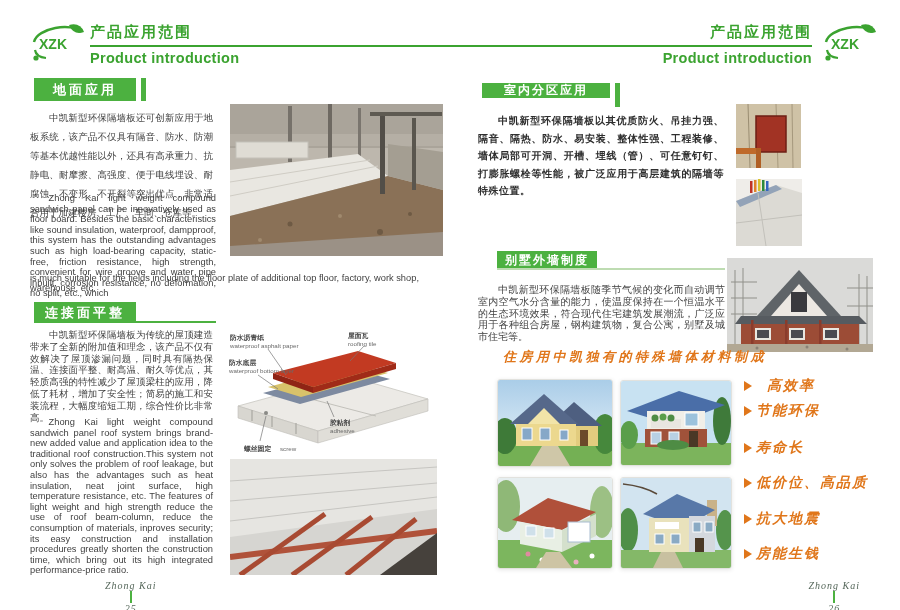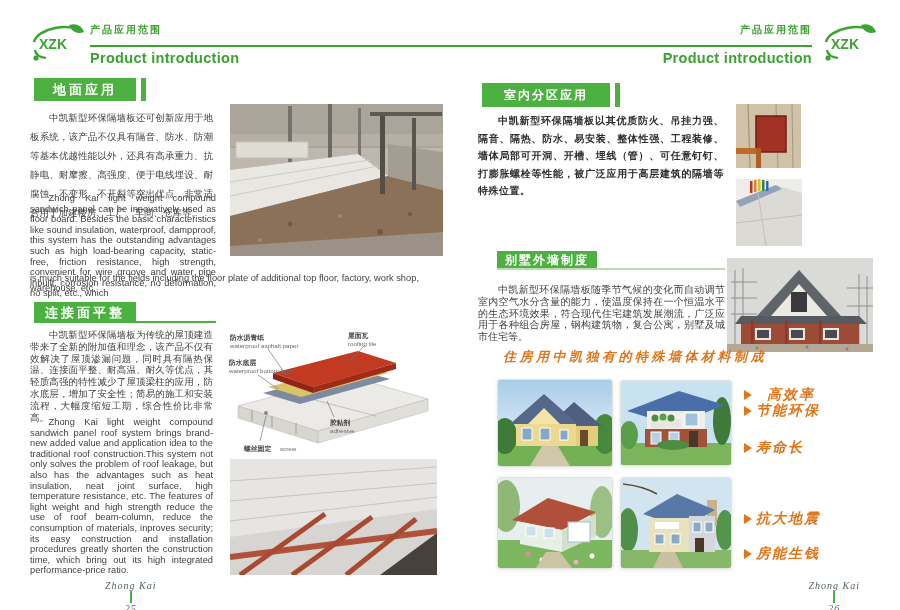--- a/index.html
+++ b/index.html
@@ -1,20 +1,20 @@
 <!DOCTYPE html>
 <html><head>
 <meta charset="utf-8">
 <style>
   html,body{margin:0;padding:0;background:#ffffff;}
   .canvas{position:relative;width:900px;height:610px;background:#ffffff;overflow:hidden;
           font-family:"Liberation Sans","DejaVu Sans",sans-serif;}
   .abs{position:absolute;}
   
-  .title-cn{font-size:10px;font-weight:bold;color:#3ba330;letter-spacing:2px;}
+  .title-cn{font-size:15px;font-weight:bold;color:#3ba330;letter-spacing:2px;}
   .title-en{font-size:14.5px;font-weight:bold;color:#3ba330;letter-spacing:0.3px;}
   .header-line{background:#3ba330;height:2px;}
   
   .badge{background:#4cb140;color:#ffffff;font-weight:bold;letter-spacing:3px;
          display:flex;align-items:center;justify-content:center;border-radius:0;}
   .badge.big{font-size:13px;}
   .badge.small{font-size:12px;letter-spacing:2px;}
   .vbar{background:#4cb140;}
   .badge-underline{background:#4cb140;height:2px;}
   .badge-underline.light{background:#bedcb2;}
@@ -103,21 +103,21 @@
       <polygon points="0,142 213,128 213,152 0,152" fill="#9b9186"></polygon>
     </svg>
   </div>
 
   <div class="abs en" style="left:30px;top:193px;width:186px;">Zhong Kai light weight compound sandwich panel can be innovatively used as floor board. Besides the basic characteristics like sound insulation, waterproof, dampproof, this system has the outstanding advantages such as high load-bearing capacity, static-free, friction resistance, high strength, convenient for wire groove and water pipe inbuilt, corrosion resistance, no deformation, no split, etc., which</div>
   <div class="abs en-wide" style="left:30px;top:273px;width:416px;">is much suitable for the fields including the floor plate of additional top floor, factory, work shop, warehouse, etc.</div>
 
   <div class="abs badge big" style="left:34px;top:302px;width:102px;height:21px;">连接面平整</div>
   <div class="abs badge-underline" style="left:34px;top:321px;width:182px;"></div>
 
-  <div class="abs cn lh12" style="left:30px;top:329px;width:183px;">中凯新型环保隔墙板为传统的屋顶建造带来了全新的附加值和理念，该产品不仅有效解决了屋顶渗漏问题，同时具有隔热保温、连接面平整、耐高温、耐久等优点，其轻质高强的特性减少了屋顶梁柱的应用，防水底层，增加了安全性；简易的施工和安装流程，大幅度缩短工期，综合性价比非常高。</div>
+  <div class="abs cn lh12" style="left:30px;top:329px;width:183px;">中凯新型环保隔墙板为传统的屋顶建造带来了全新的附加值和理念，该产品不仅有效解决了屋顶渗漏问题，同时具有隔热保温、连接面平整、耐高温、耐久等优点，其轻质高强的特性减少了屋顶梁柱的应用，降低了耗材，增加了安全性；简易的施工和安装流程，大幅度缩短工期，综合性价比非常高。</div>
 
   <div class="abs photo" style="left:228px;top:331px;width:208px;height:128px;">
     <svg width="208" height="128" viewBox="0 0 208 128">
       <rect width="208" height="128" fill="#ffffff"></rect>
 
       <polygon points="10,75 120,45 200,68 90,100" fill="#eceae6" stroke="#c8c6c0" stroke-width="0.8"></polygon>
       <polygon points="10,75 90,100 90,112 10,87" fill="#d8d6d0" stroke="#c0beb8" stroke-width="0.6"></polygon>
       <polygon points="90,100 200,68 200,80 90,112" fill="#e0ded8" stroke="#c0beb8" stroke-width="0.6"></polygon>
       <line x1="60" y1="62" x2="148" y2="85" stroke="#b8b6b0" stroke-width="0.8"></line>
       <line x1="24" y1="79" x2="24" y2="90" stroke="#b0aea8" stroke-width="1.4"></line>
@@ -170,21 +170,21 @@
       <polygon points="150,116 207,74 207,116" fill="#46413c"></polygon>
     </svg>
   </div>
 
   <div class="abs footer" style="left:105px;top:580px;">
     <span>Zhong Kai</span>
     <span class="fbar"></span>
     <span>25</span>
   </div>
 
-  <div class="abs badge small" style="left:482px;top:83px;width:128px;height:24px;font-family:Liberation Serif, serif;">室内分区应用</div>
+  <div class="abs badge small" style="left:482px;top:83px;width:128px;height:15px;font-family:Liberation Serif, serif;">室内分区应用</div>
   <div class="abs vbar" style="left:615px;top:83px;width:5px;height:24px;"></div>
 
   <div class="abs rcn1" style="left:478px;top:112px;width:246px;">中凯新型环保隔墙板以其优质防火、吊挂力强、隔音、隔热、防水、易安装、整体性强、工程装修、墙体局部可开洞、开槽、埋线（管）、可任意钉钉、打膨胀螺栓等性能，被广泛应用于高层建筑的隔墙等特殊位置。</div>
 
   <div class="abs photo" style="left:736px;top:104px;width:65px;height:64px;">
     <svg width="65" height="64" viewBox="0 0 65 64">
       <rect width="65" height="64" fill="#cfc2a6"></rect>
       <line x1="12" y1="0" x2="14" y2="64" stroke="#9a8d72" stroke-width="1"></line>
       <line x1="40" y1="0" x2="42" y2="64" stroke="#a79a7e" stroke-width="1"></line>
       <line x1="56" y1="0" x2="57" y2="64" stroke="#9a8d72" stroke-width="0.8"></line>
@@ -328,31 +328,35 @@
       <rect x="34" y="44" width="24" height="7" fill="#ffffff"></rect>
       <rect x="34" y="56" width="9" height="10" fill="#8aaac4" stroke="#ffffff"></rect>
       <rect x="50" y="56" width="9" height="10" fill="#8aaac4" stroke="#ffffff"></rect>
       <rect x="72" y="44" width="8" height="10" fill="#8aaac4" stroke="#ffffff"></rect>
       <rect x="84" y="44" width="8" height="10" fill="#8aaac4" stroke="#ffffff"></rect>
       <rect x="74" y="60" width="9" height="14" fill="#4a3826"></rect>
       <polygon points="40,74 54,74 62,90 32,90" fill="#c8c0a0"></polygon>
     </svg>
   </div>
 
-  <div class="abs feature-row" style="left:744px;top:386px;gap:15px;">
+  <div class="abs feature-row" style="left:744px;top:377px;gap:15px;">
     <span class="tri"></span>
     <span class="feature-text">高效率</span>
   </div>
   <div class="abs feature-row" style="left:744px;top:402px;">
     <span class="tri"></span>
     <span class="feature-text">节能环保</span>
   </div>
   <div class="abs feature-row" style="left:744px;top:439px;">
     <span class="tri"></span>
     <span class="feature-text">寿命长</span>
+  </div>
+  <div class="abs feature-row" style="left:744px;top:474px;">
+    <span class="tri"></span>
+    <span class="feature-text">低价位、高品质</span>
   </div>
   <div class="abs feature-row" style="left:744px;top:510px;">
     <span class="tri"></span>
     <span class="feature-text">抗大地震</span>
   </div>
   <div class="abs feature-row" style="left:744px;top:545px;">
     <span class="tri"></span>
     <span class="feature-text">房能生钱</span>
   </div>
 

